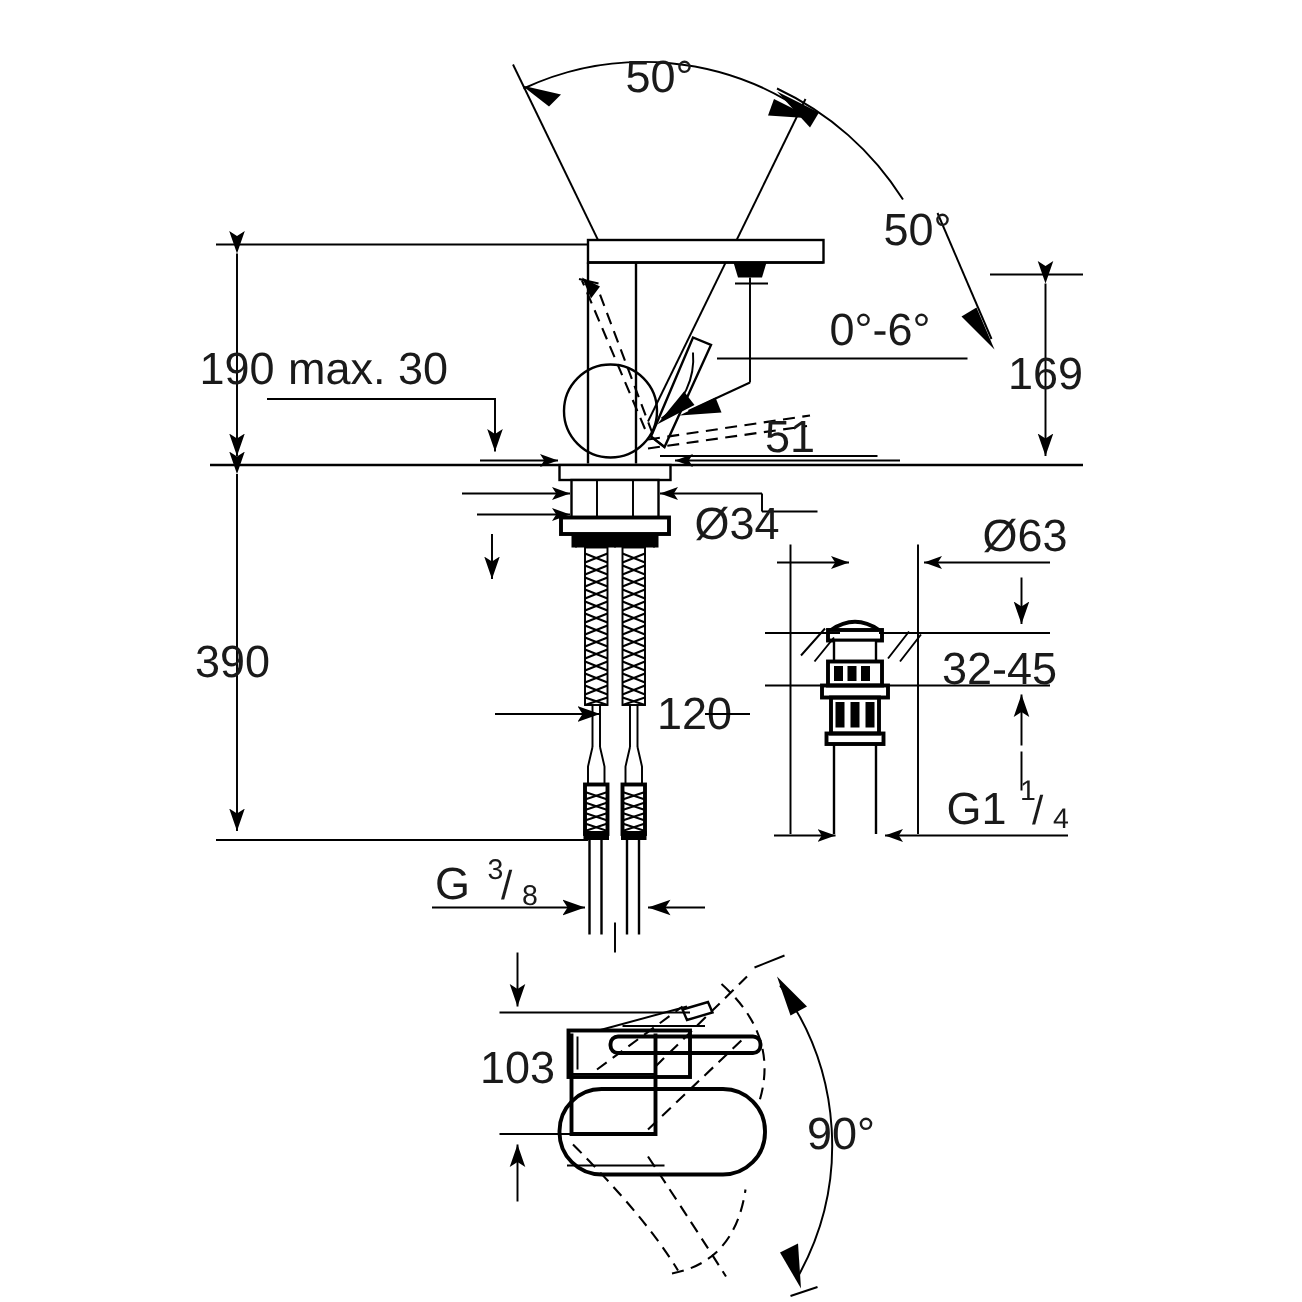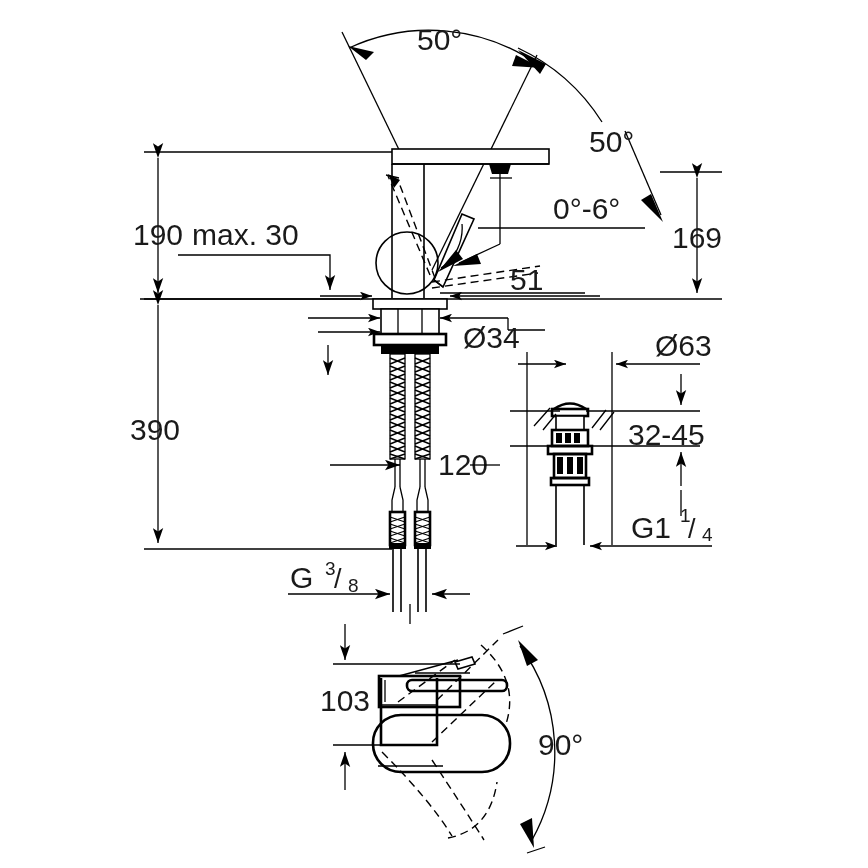--- a/index.html
+++ b/index.html
@@ -1,21 +1,21 @@
 <!DOCTYPE html>
 <html><head>
 <meta charset="utf-8">
 <title>Technical Dimension Drawing</title>
 <style>
   html,body{margin:0;padding:0;background:#ffffff;}
   body{
     font-family:"Liberation Sans", sans-serif;
     width:868px;height:868px;overflow:hidden;
   }
-  #sheet{position:relative;width:868px;height:844px;background:#fff;}
+  #sheet{position:relative;width:868px;height:844px;background:#fff;margin-top:11px;}
   svg#drawing{position:absolute;top:0;left:0;width:868px;height:868px;}
   .ln{stroke:#000;fill:none;stroke-width:1.6;}
   .ln-thin{stroke:#000;fill:none;stroke-width:1.3;}
   .ln-thick{stroke:#000;fill:none;stroke-width:2.6;}
   .dash-s{stroke:#000;fill:none;stroke-width:1.4;stroke-dasharray:8 5;}
   .fillblk{fill:#000;stroke:none;}
   .fillwht{fill:#ffffff;stroke:#000;stroke-width:1.6;}
   .dimtxt{
     font-family:"Liberation Sans", sans-serif;
     font-size:30px;fill:#1a1a1a;

